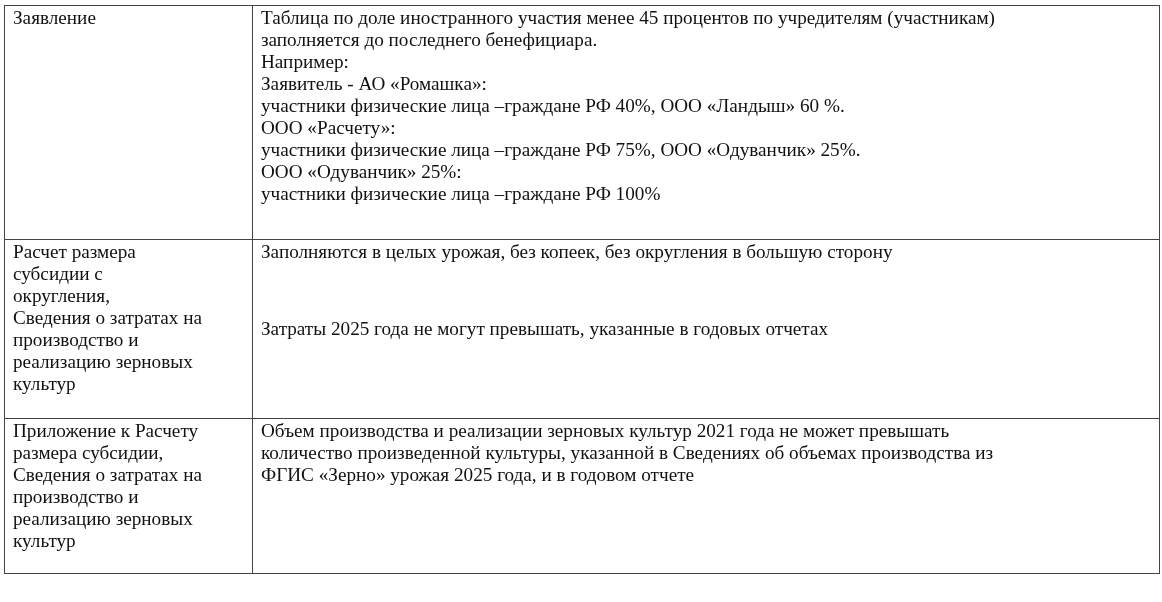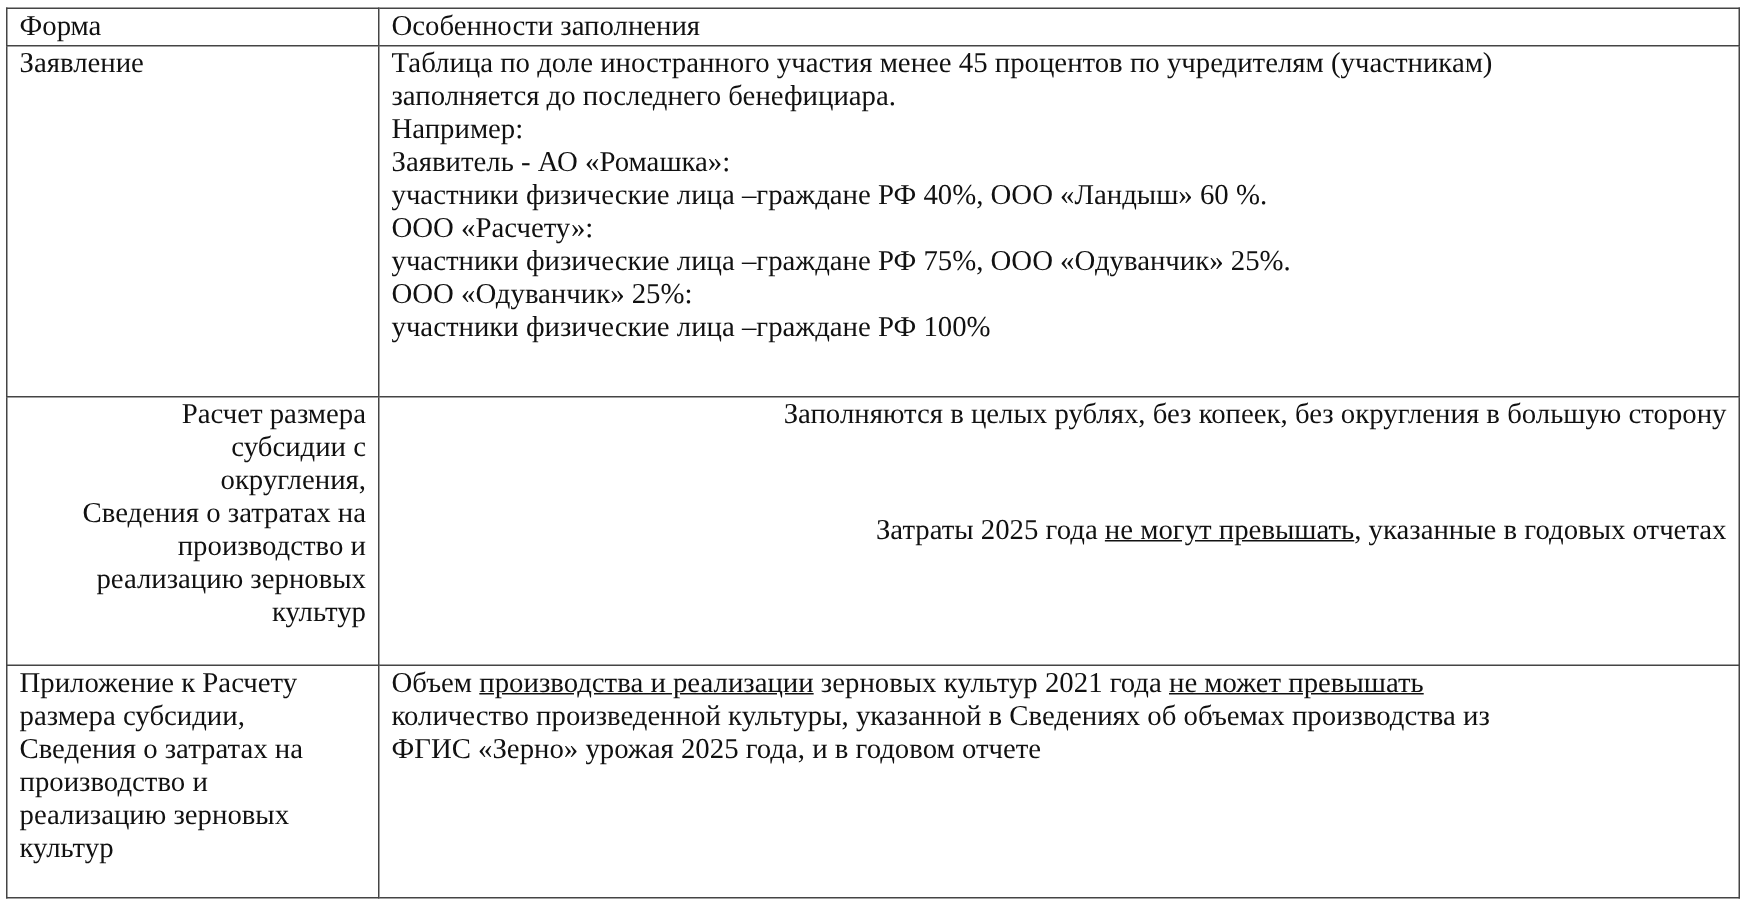--- a/index.html
+++ b/index.html
@@ -6,39 +6,35 @@
   body { width: 1162px; height: 602px; position: relative; overflow: hidden;
          font-family: "Liberation Serif", "DejaVu Serif", serif; color: #111; }
   table.doc { position: absolute; left: 4px; top: 5px; width: 1155px;
               border-collapse: collapse; table-layout: fixed; }
   table.doc td { border: 1px solid #444; vertical-align: top;
                  font-size: 19.2px; line-height: 22px; padding: 1px 8px 0 8px; }
   col.c1 { width: 248px; }
   col.c2 { width: 907px; }
   tr.hdr td { height: 23px; }
   tr.r1 td { height: 232px; }
-  tr.r2 td { height: 177px; text-align: right; }
+  tr.r2 td { height: 177px; }
   tr.r3 td { height: 153px; }
   .line { display: block; white-space: nowrap; }
   .gap { display: block; height: 55px; }
-  .u { text-decoration: underline; }
+  .u { }
 </style>
 </head>
 <body>
 
 <table class="doc">
   <colgroup>
       <col class="c1">
       <col class="c2">
     </colgroup>
   <tbody>
-      <tr class="hdr">
-    <td>Форма</td>
-    <td>Особенности заполнения</td>
-  </tr>
 
   <tr class="r1">
     <td>
       <span class="line">Заявление</span>
     </td>
     <td>
       <span class="line">Таблица по доле иностранного участия менее 45 процентов по учредителям (участникам)</span>
       <span class="line">заполняется до последнего бенефициара.</span>
       <span class="line">Например:</span>
       <span class="line">Заявитель - АО «Ромашка»:</span>
@@ -54,21 +50,21 @@
     <td>
       <span class="line">Расчет размера</span>
       <span class="line">субсидии с</span>
       <span class="line">округления,</span>
       <span class="line">Сведения о затратах на</span>
       <span class="line">производство и</span>
       <span class="line">реализацию зерновых</span>
       <span class="line">культур</span>
     </td>
     <td>
-      <span class="line">Заполняются в целых рублях, без копеек, без округления в большую сторону</span>
+      <span class="line">Заполняются в целых урожая, без копеек, без округления в большую сторону</span>
       <span class="gap"></span>
       <span class="line"><span>Затраты 2025 года </span><span class="u">не могут превышать</span><span>, указанные в годовых отчетах</span></span>
     </td>
   </tr>
 
   <tr class="r3">
     <td>
       <span class="line">Приложение к Расчету</span>
       <span class="line">размера субсидии,</span>
       <span class="line">Сведения о затратах на</span>

